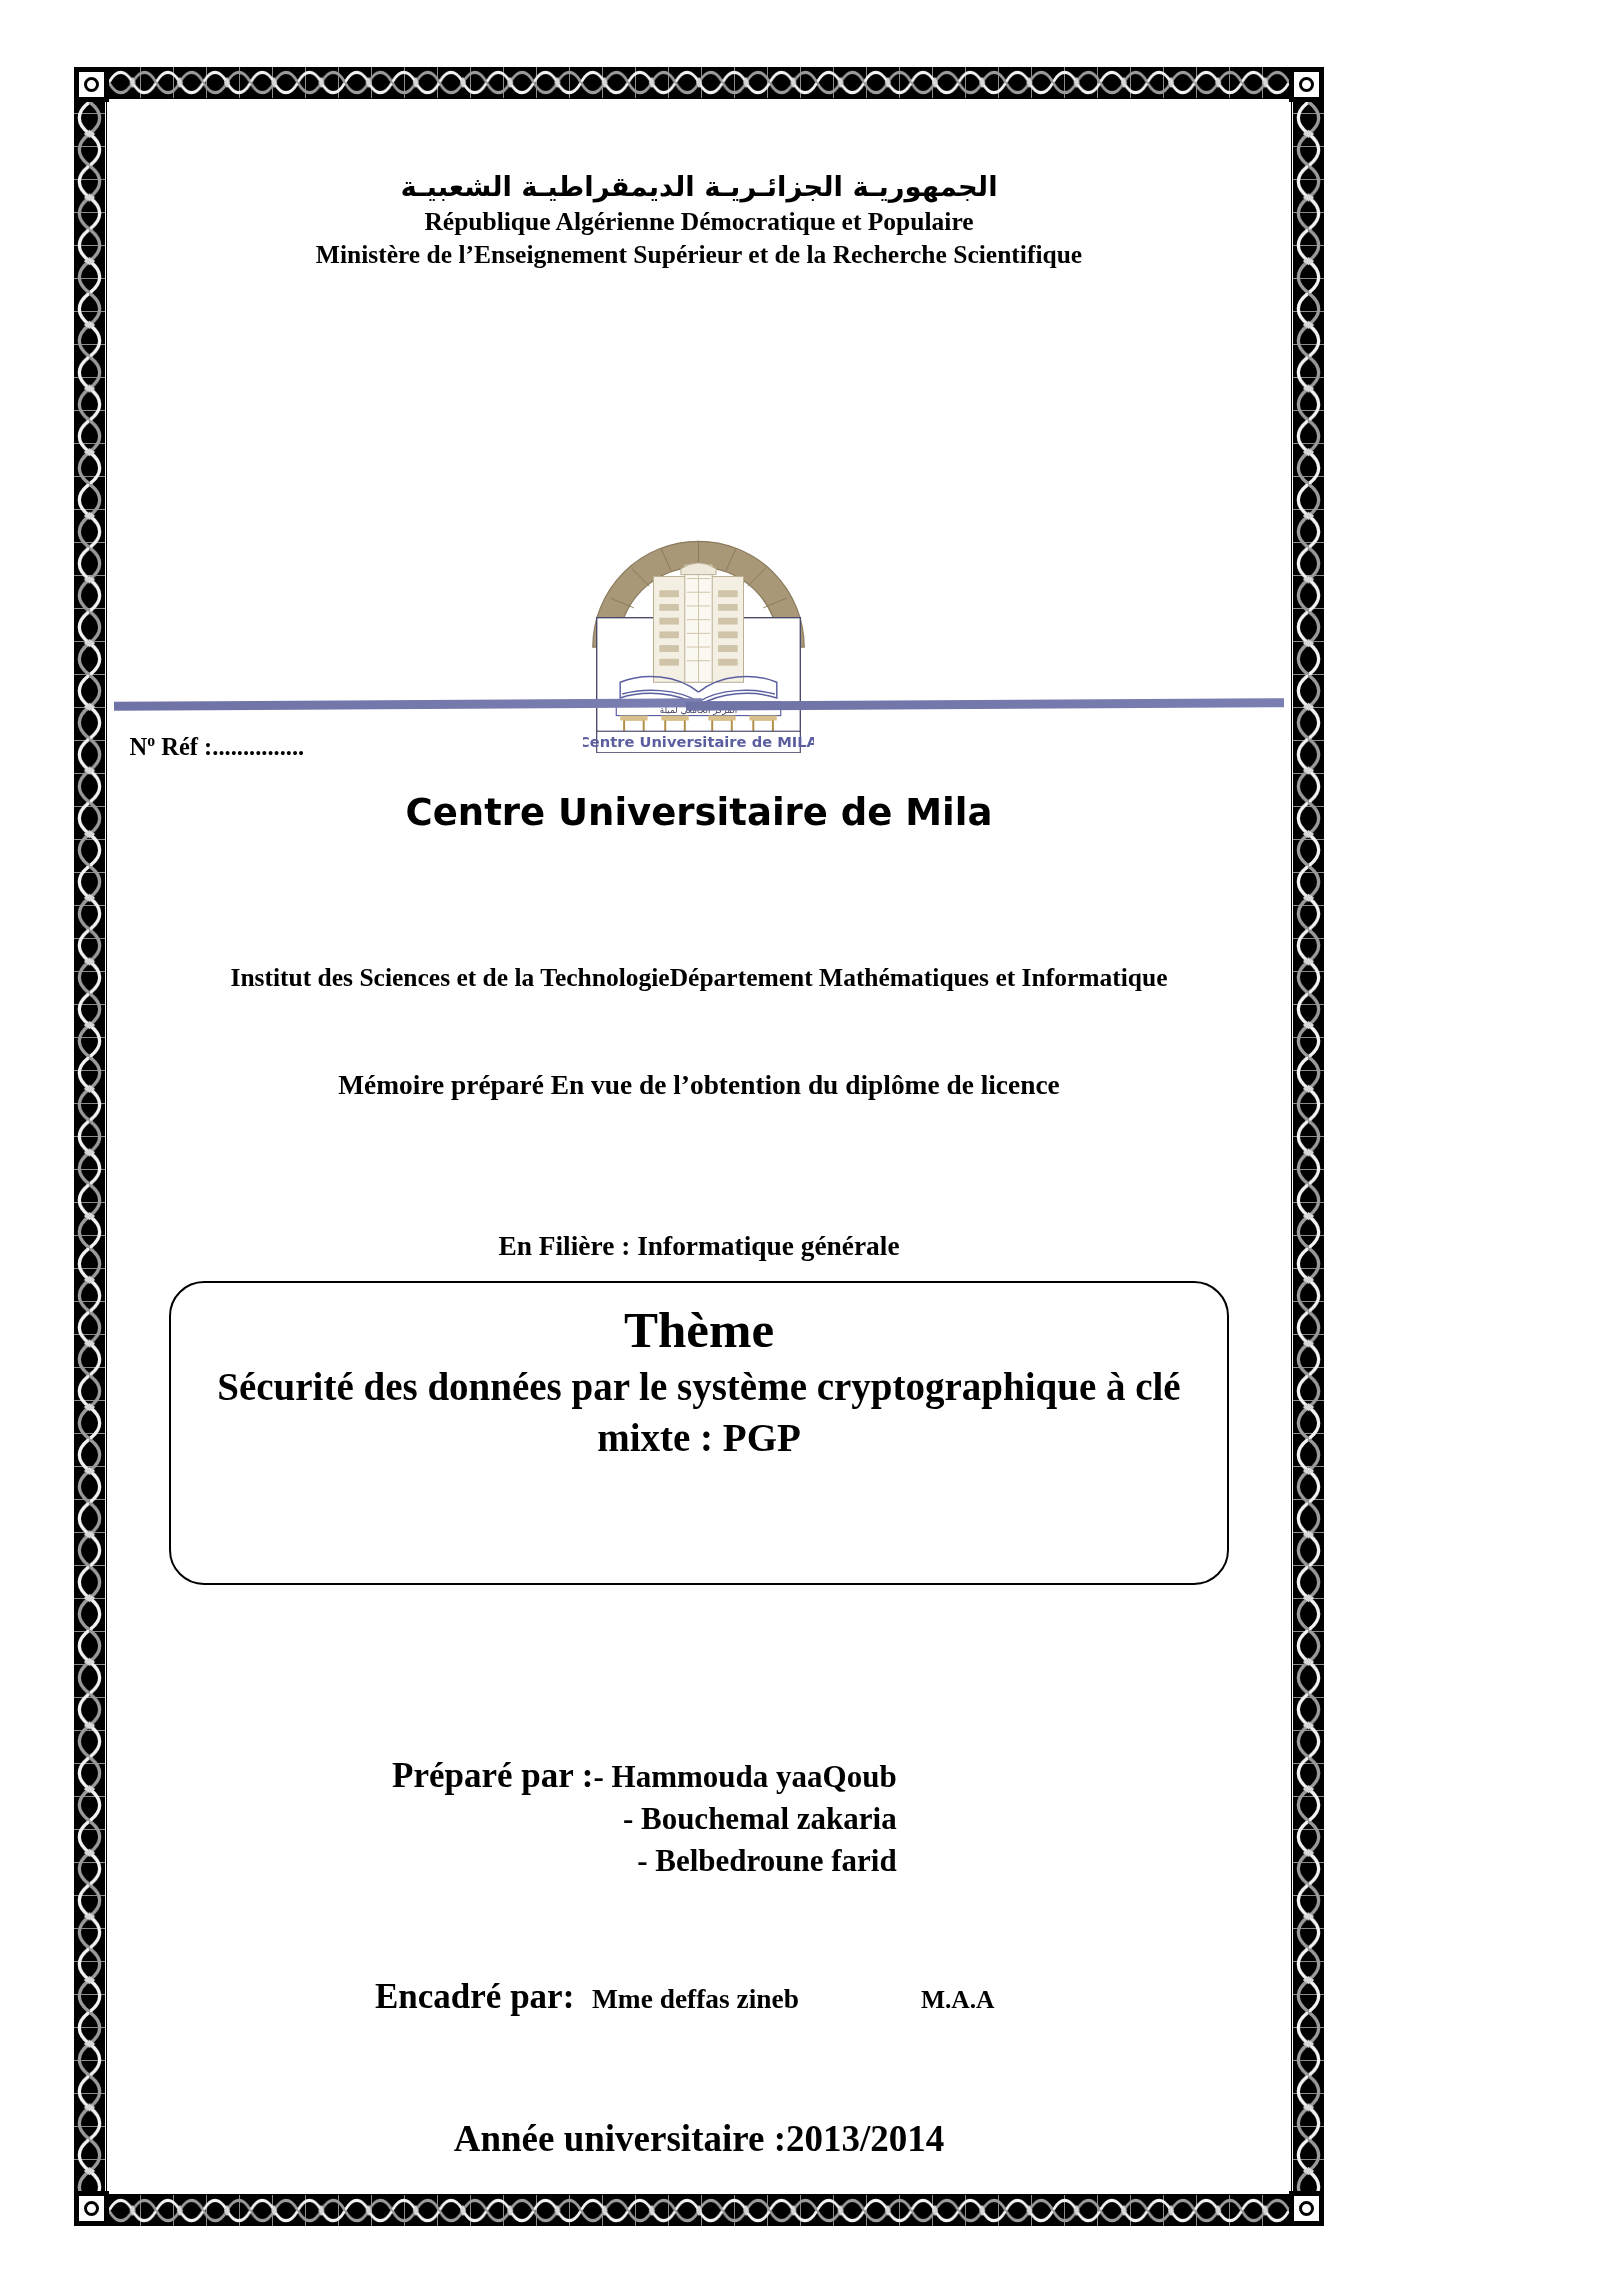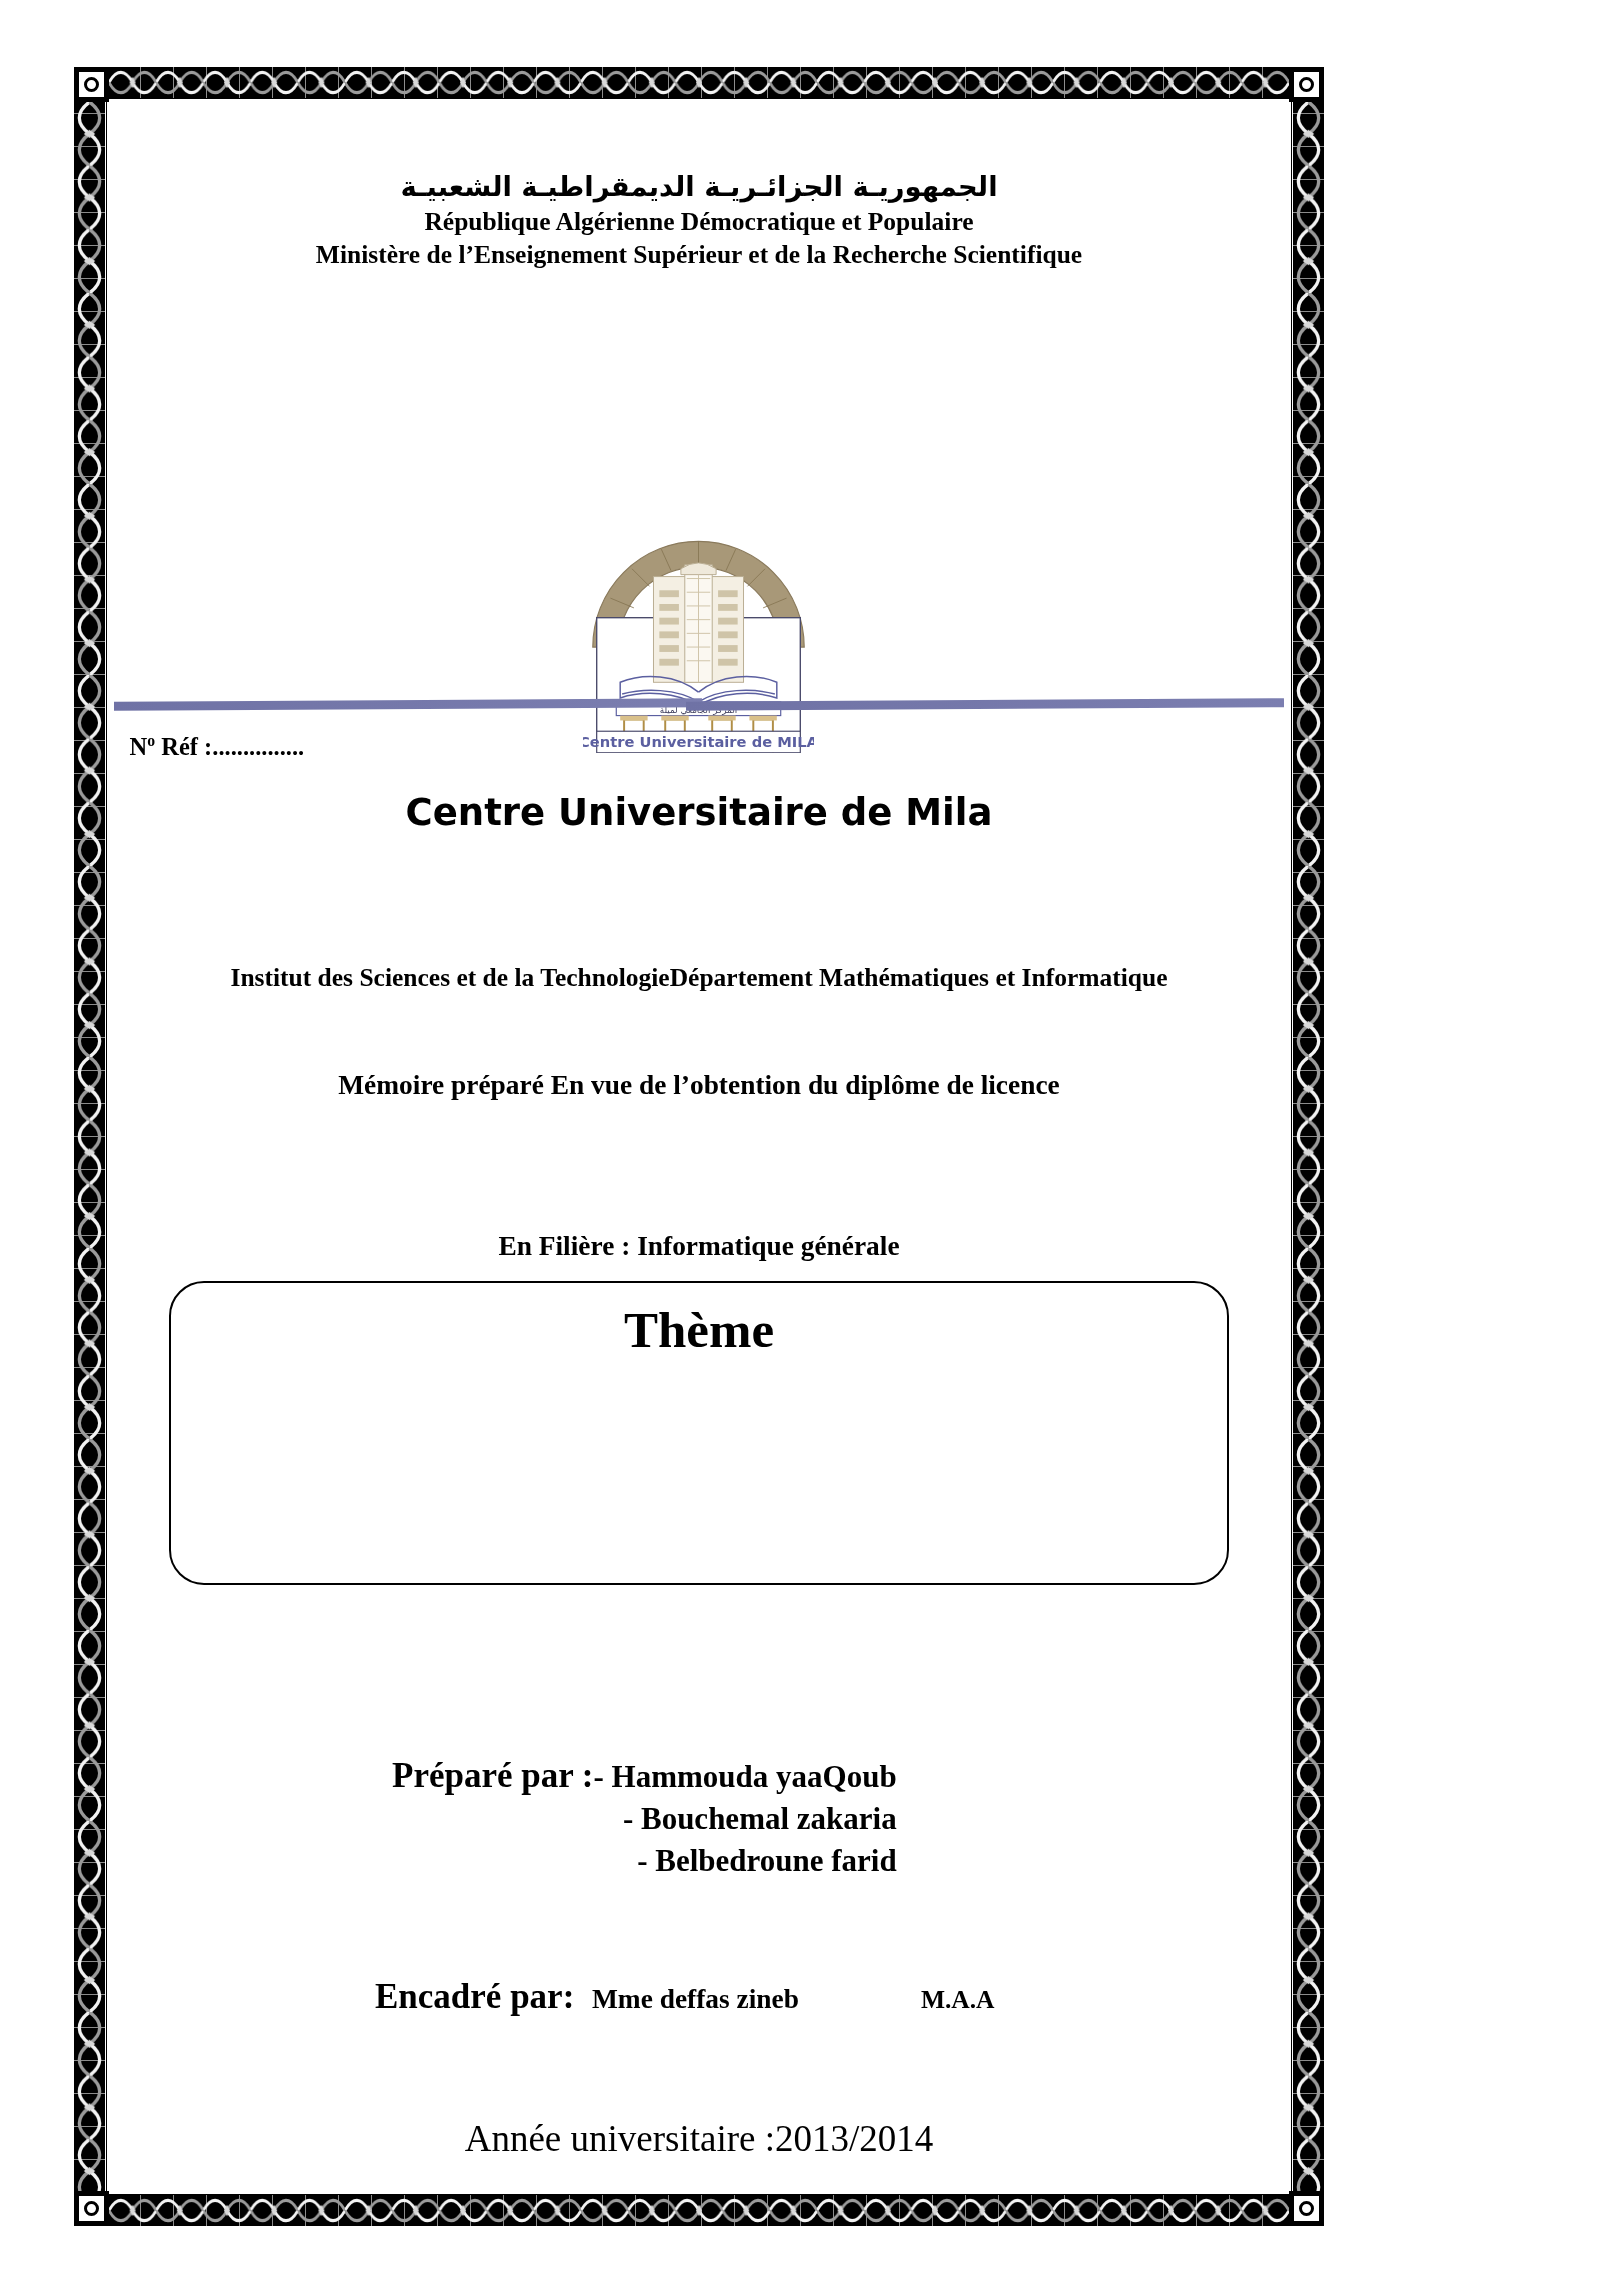--- a/index.html
+++ b/index.html
@@ -280,21 +280,21 @@
     font-weight: bold;
     font-size: 25.5px;
     padding-left: 118px;
   }
 
   .year {
     position: absolute;
     left: 0; right: 0;
     top: 2017px;
     text-align: center;
-    font-weight: normal;
+    font-weight: bold;
     font-size: 37px;
   }
 </style>
 </head>
 <body>
 
 <div class="page">
 
   <div class="deco-frame">
 
@@ -461,20 +461,21 @@
     <div class="dept-row">
       <span>Institut des Sciences et de la Technologie</span>
       <span>Département  Mathématiques et Informatique</span>
     </div>
 
     <div class="memoire">Mémoire préparé  En vue de l’obtention du diplôme de licence</div>
     <div class="filiere">En Filière : Informatique générale</div>
 
     <div class="theme-box">
       <div class="theme-label">Thème</div>
+      <div class="theme-title">Sécurité des données par le système cryptographique  à clé mixte : PGP</div>
     </div>
 
     <div class="prepared">
       <span class="lead">Préparé par : </span><span class="names">
         <div class="n1">-  Hammouda yaaQoub</div>
         <div class="n2">-  Bouchemal zakaria</div>
         <div class="n3">-  Belbedroune farid</div>
       </span>
     </div>
 

